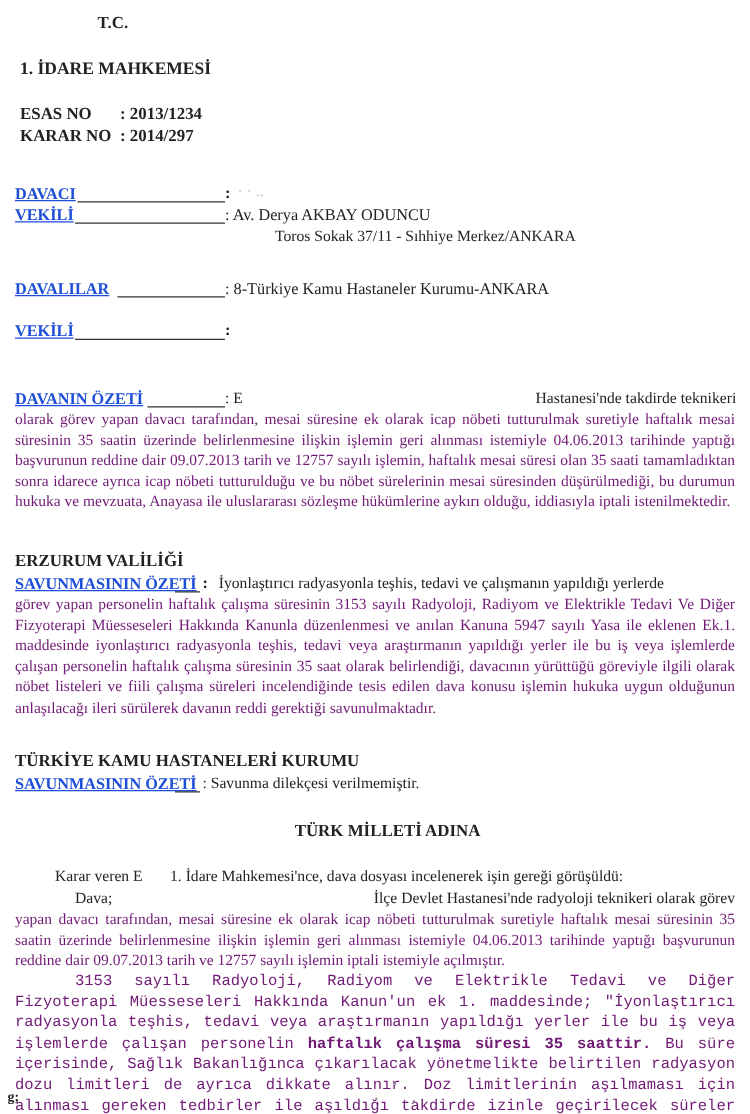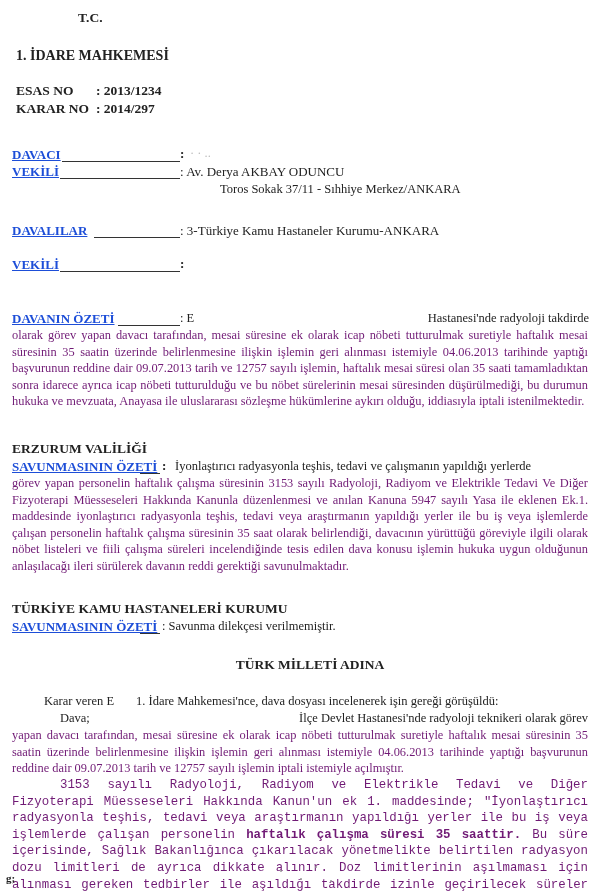--- a/index.html
+++ b/index.html
@@ -42,30 +42,30 @@
   <div class="abs sep" style="left:180px;top:146px;">:</div>
   <div class="abs txt redact" style="left:190px;top:146px;">·  ·        ..</div>
 
   <div class="abs lbl" style="left:12px;top:164px;">VEKİLİ</div>
   <div class="rule" style="left:60px;top:178px;width:120px;"></div>
   <div class="abs txt" style="left:180px;top:164px;font-size:13px;">: Av. Derya AKBAY ODUNCU</div>
   <div class="abs txt" style="left:188px;top:182px;font-size:12.5px;margin-left:32px;">Toros Sokak 37/11 - Sıhhiye Merkez/ANKARA</div>
 
   <div class="abs lbl" style="left:12px;top:223px;">DAVALILAR</div>
   <div class="rule" style="left:94px;top:237px;width:86px;"></div>
-  <div class="abs txt" style="left:180px;top:223px;font-size:13px;">: 3-Türkiye Kamu Hastaneler Kurumu-ANKARA</div>
+  <div class="abs txt" style="left:180px;top:223px;font-size:13px;">: 8-Türkiye Kamu Hastaneler Kurumu-ANKARA</div>
 
   <div class="abs lbl" style="left:12px;top:257px;">VEKİLİ</div>
   <div class="rule" style="left:60px;top:271px;width:120px;"></div>
   <div class="abs sep" style="left:180px;top:256px;">:</div>
 
   <div class="abs lbl" style="left:12px;top:311px;">DAVANIN ÖZETİ</div>
   <div class="rule" style="left:118px;top:325px;width:62px;"></div>
   <div class="abs txt" style="left:180px;top:311px;">: E</div>
-  <div class="abs txt" style="right:11px;top:311px;">Hastanesi'nde radyoloji takdirde</div>
+  <div class="abs txt" style="right:11px;top:311px;">Hastanesi'nde takdirde teknikeri</div>
   <div class="para" style="left:12px;top:327px;width:576px;">olarak görev yapan davacı tarafından, mesai süresine ek olarak icap nöbeti tutturulmak suretiyle haftalık mesai süresinin 35 saatin üzerinde belirlenmesine ilişkin işlemin geri alınması istemiyle 04.06.2013 tarihinde yaptığı başvurunun reddine dair 09.07.2013 tarih ve 12757 sayılı işlemin, haftalık mesai süresi olan 35 saati tamamladıktan sonra idarece ayrıca icap nöbeti tutturulduğu ve bu nöbet sürelerinin mesai süresinden düşürülmediği, bu durumun hukuka ve mevzuata, Anayasa ile uluslararası sözleşme hükümlerine aykırı olduğu, iddiasıyla iptali istenilmektedir.</div>
 
   <div class="abs hdr" style="left:12px;top:441px;font-size:13.5px;">ERZURUM VALİLİĞİ</div>
   <div class="abs lbl" style="left:12px;top:459px;">SAVUNMASININ ÖZETİ</div>
   <div class="rule" style="left:140px;top:473px;width:20px;"></div>
   <div class="abs sep" style="left:162px;top:458px;">:</div>
   <div class="abs txt" style="left:175px;top:459px;">İyonlaştırıcı radyasyonla teşhis, tedavi ve çalışmanın yapıldığı yerlerde</div>
   <div class="para" style="left:12px;top:475px;width:576px;">görev yapan personelin haftalık çalışma süresinin 3153 sayılı Radyoloji, Radiyom ve Elektrikle Tedavi Ve Diğer Fizyoterapi Müesseseleri Hakkında Kanunla düzenlenmesi ve anılan Kanuna 5947 sayılı Yasa ile eklenen Ek.1. maddesinde iyonlaştırıcı radyasyonla teşhis, tedavi veya araştırmanın yapıldığı yerler ile bu iş veya işlemlerde çalışan personelin haftalık çalışma süresinin 35 saat olarak belirlendiği, davacının yürüttüğü göreviyle ilgili olarak nöbet listeleri ve fiili çalışma süreleri incelendiğinde tesis edilen dava konusu işlemin hukuka uygun olduğunun anlaşılacağı ileri sürülerek davanın reddi gerektiği savunulmaktadır.</div>
 
   <div class="abs hdr" style="left:12px;top:601px;font-size:13.5px;">TÜRKİYE KAMU HASTANELERİ KURUMU</div>

